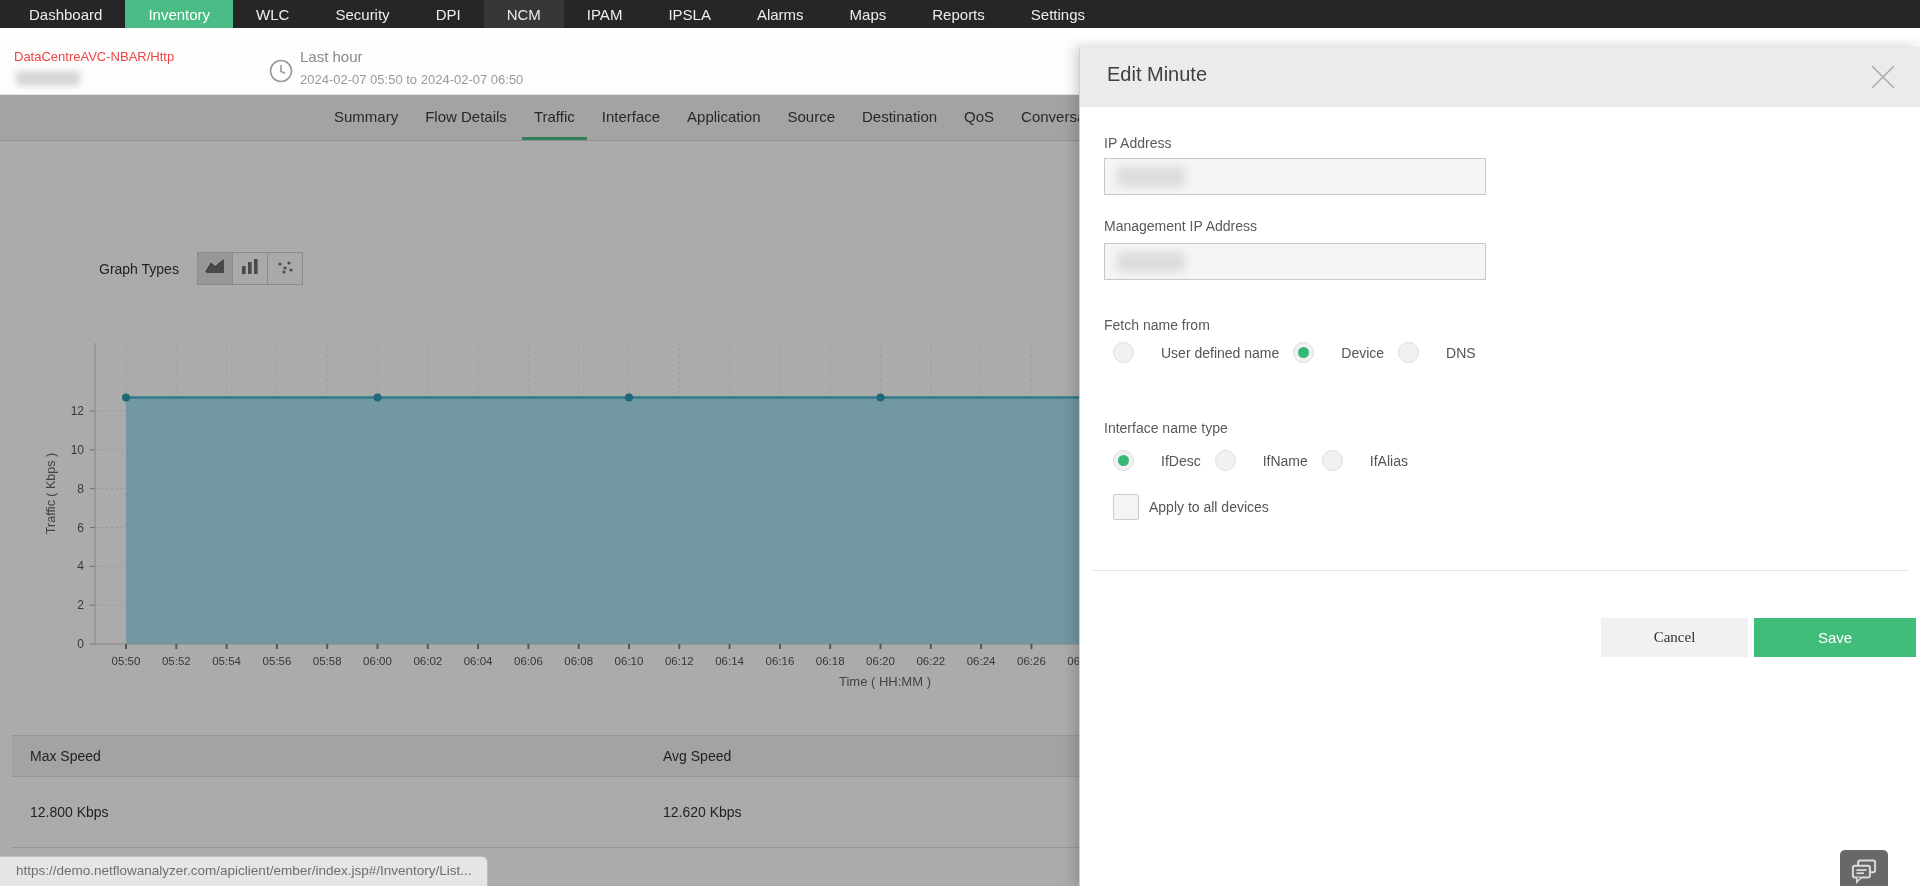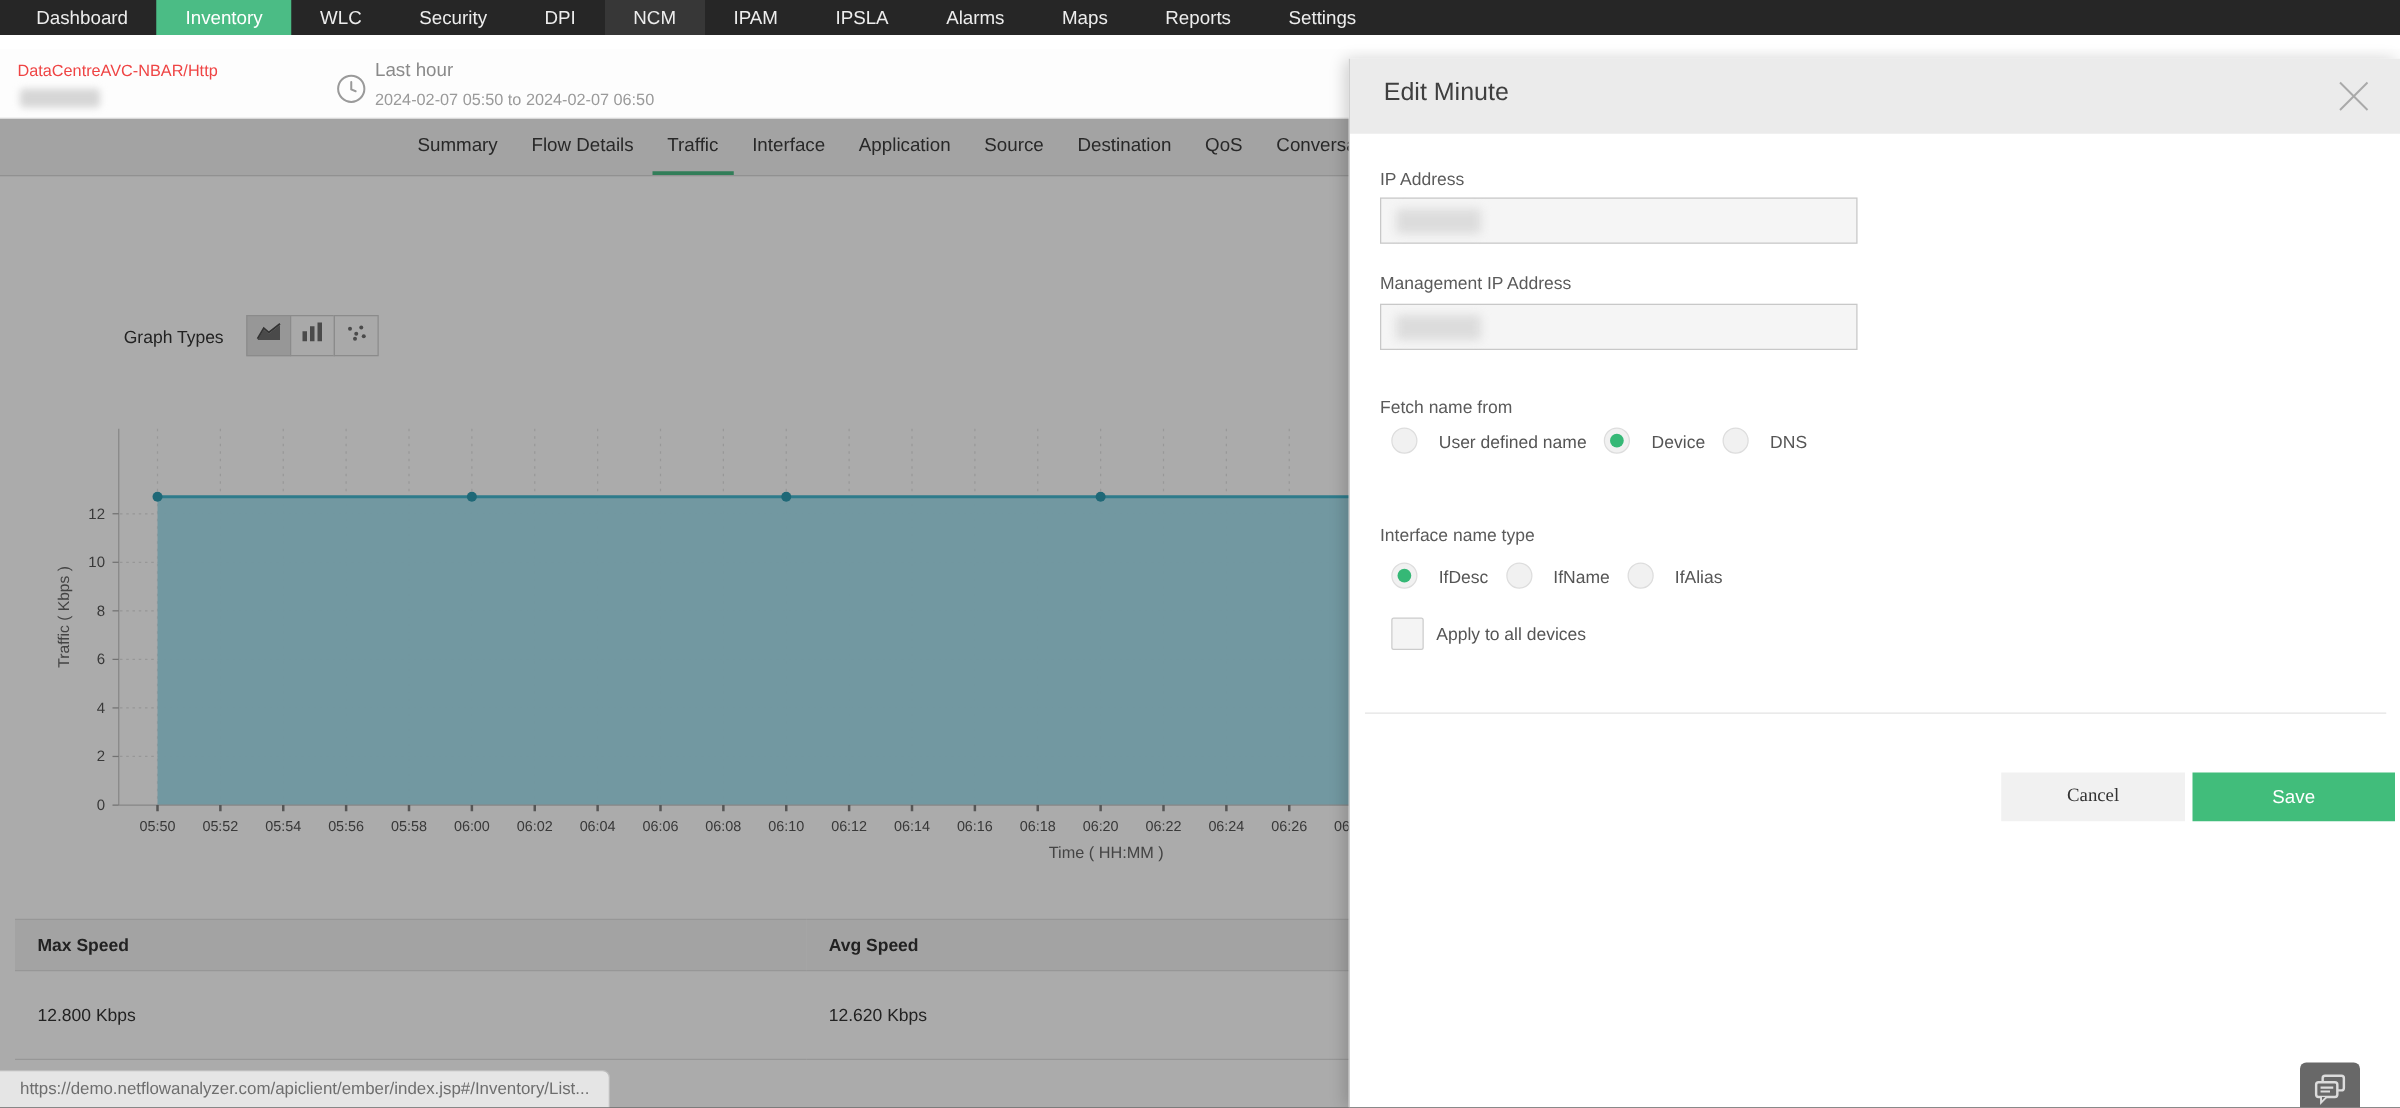--- a/index.html
+++ b/index.html
@@ -35,40 +35,40 @@
   .gt-btn{width:36px;height:33px;background:#fcfcfc;border:1px solid #d0d0d0;display:flex;align-items:center;justify-content:center;cursor:pointer}
   .gt-btn + .gt-btn{margin-left:-1px}
   .gt-btn.selected{background:#e2e2e2}
 
   
   #chart-title{position:absolute;top:308px;left:28px;width:1838px;text-align:right;font-size:14px;color:#555}
   #chart-svg{position:absolute;left:12px;top:332px}
 
   
   #speed-table{position:absolute;left:12px;top:735px;width:1838px;border-collapse:collapse;font-size:14px;color:#333}
-  #speed-table th{background:#f3f3f3;border-top:1px solid #e2e2e2;border-bottom:1px solid #e2e2e2;font-weight:bold;text-align:left;height:41px;padding-left:18px}
+  #speed-table th{background:#f3f3f3;border-top:1px solid #e2e2e2;border-bottom:1px solid #e2e2e2;font-weight:normal;text-align:left;height:41px;padding-left:18px}
   #speed-table td{height:71px;padding-left:18px;border-bottom:1px solid #e2e2e2;background:#fff}
   #speed-table th:first-child,#speed-table td:first-child{width:633px}
 
   
   #dim{position:absolute;left:0;top:95px;width:100%;height:791px;background:rgba(0,0,0,0.33);z-index:40}
 
   
   #url-tooltip{position:absolute;left:0;bottom:0;height:30px;background:rgba(244,244,244,0.8);border:1px solid #bdbdbd;border-left:none;border-bottom:none;border-top-right-radius:6px;padding:0 16px;line-height:28px;font-size:13.5px;color:#6e6e6e;z-index:50;white-space:nowrap}
 
   
   #edit-panel{position:absolute;left:1079px;top:47px;width:841px;height:839px;background:#fff;border-left:1px solid #cfcfcf;box-shadow:-4px 0 12px rgba(0,0,0,0.18);z-index:60}
   #panel-header{position:absolute;left:0;top:0;width:100%;height:60px;background:#ebebeb}
   #panel-title{position:absolute;left:27px;top:16px;font-size:20px;color:#3f3f3f}
   #panel-close{position:absolute;left:787px;top:14px;width:32px;height:32px;cursor:pointer;display:flex;align-items:center;justify-content:center}
   .fld-label{position:absolute;left:24px;font-size:14px;color:#5a5a5a}
   .fld-input{position:absolute;left:24px;width:382px;height:37px;background:#f5f5f5;border:1px solid #c8c8c8}
   .fld-blob{margin:8px 0 0 12px;width:68px;height:20px;background:#dcdcdc;border-radius:3px;filter:blur(4px)}
   .radio-row{position:absolute;left:33px;display:flex;align-items:center;gap:14px}
-  .radio-opt{display:flex;align-items:center;gap:17px;cursor:pointer}
+  .radio-opt{display:flex;align-items:center;gap:27px;cursor:pointer}
   .radio-circle{width:21px;height:21px;border-radius:50%;background:#f1f1f1;border:1px solid #ddd;position:relative;flex:none}
   .radio-circle.sel::after{content:"";position:absolute;left:4px;top:4px;width:11px;height:11px;border-radius:50%;background:#35b876}
   .radio-lbl{font-size:14px;color:#555}
   #apply-row{position:absolute;left:33px;top:447px;display:flex;align-items:center;gap:10px;cursor:pointer}
   #apply-checkbox{width:26px;height:26px;background:#f4f4f4;border:1px solid #ccc;border-radius:2px;flex:none}
   #apply-label{font-size:14px;color:#555}
   #panel-divider{position:absolute;left:12px;top:523px;width:817px;height:1px;background:#e4e4e4}
   #btn-cancel{position:absolute;left:521px;top:571px;width:147px;height:39px;background:#f1f1f1;border:none;font-size:15px;color:#333;cursor:pointer;font-family:Liberation Serif, serif}
   #btn-save{position:absolute;left:674px;top:571px;width:162px;height:39px;background:#41bd7b;border:none;font-size:15px;color:#fff;cursor:pointer;font-family:inherit}
 

